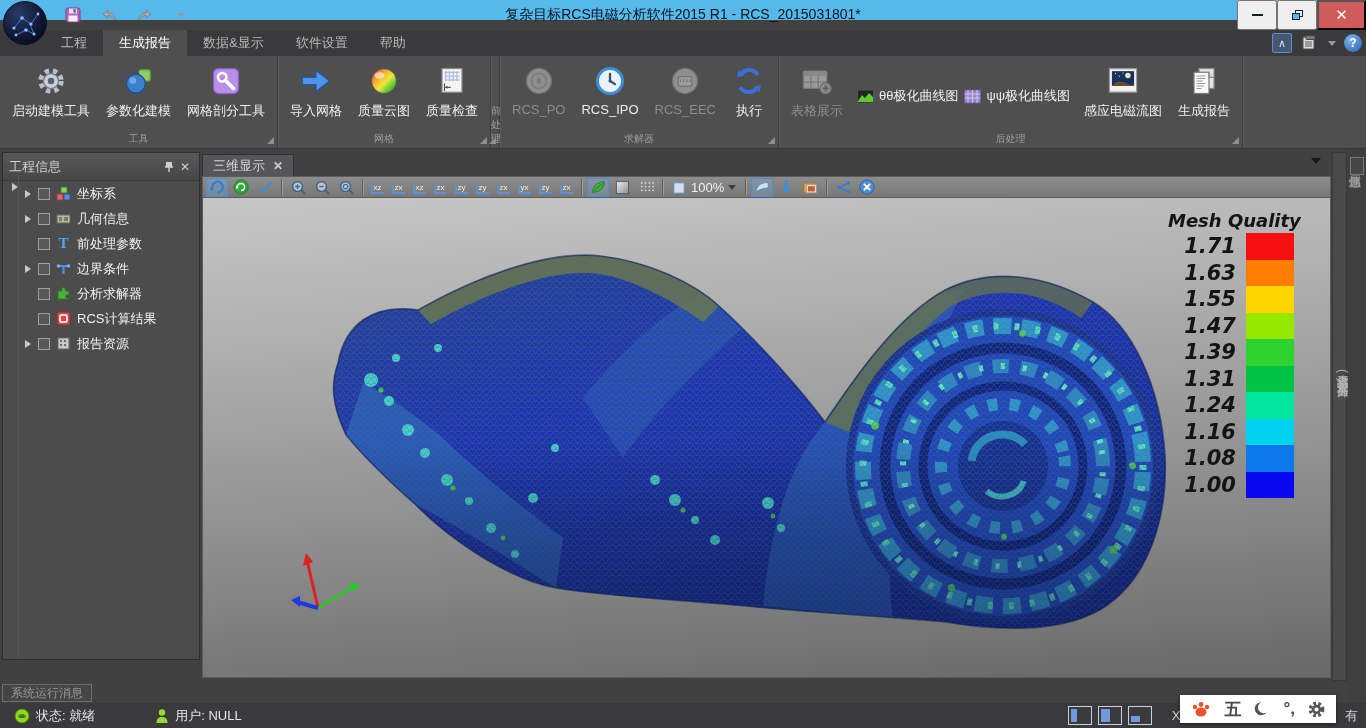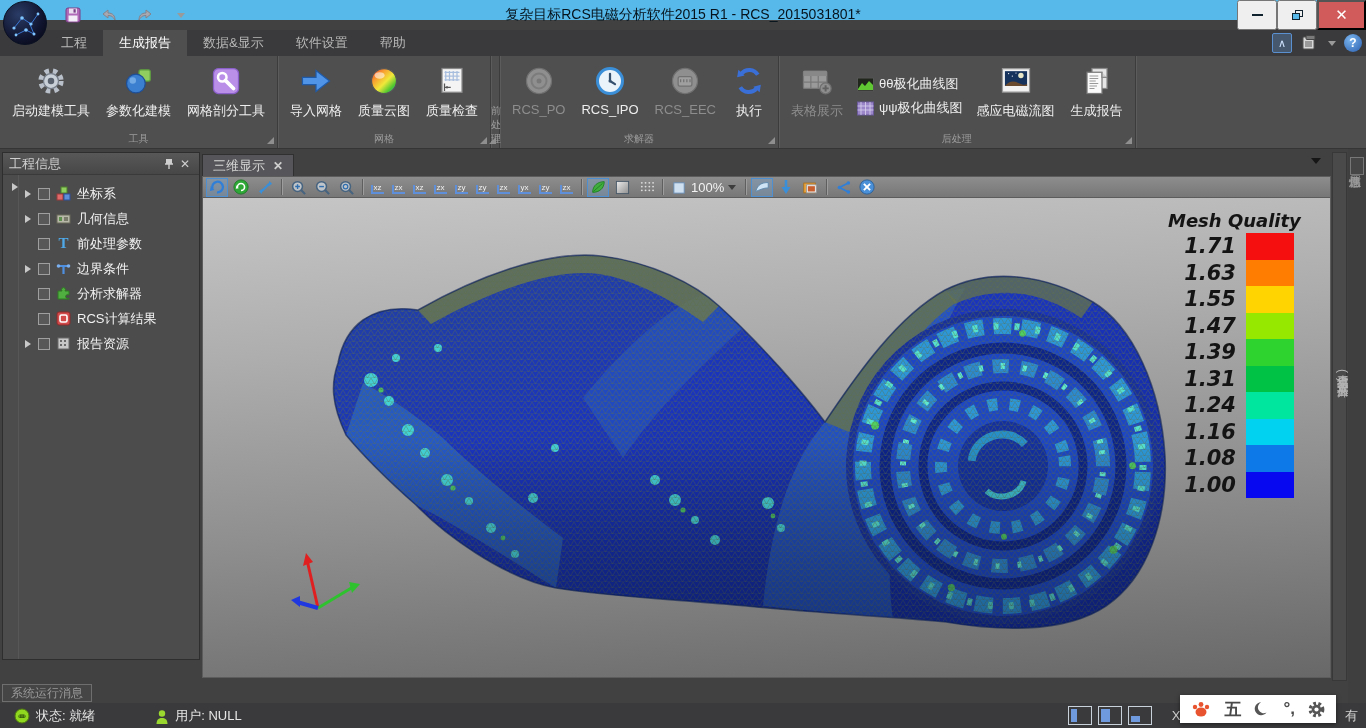--- a/index.html
+++ b/index.html
@@ -41,30 +41,30 @@
   .rgroup{position:relative;height:100%;border-right:1px solid #3c3c3c;box-shadow:1px 0 0 #5c5c5c;padding:4px 4px 18px 4px;}
   .rbtns{display:flex;align-items:flex-start;height:72px;}
   .rbtn{display:flex;flex-direction:column;align-items:center;justify-content:flex-start;gap:4px;
         background:none;border:none;padding:4px 8px 0 8px;height:72px;cursor:pointer;}
   .rbtn .rlab{font-size:13px;color:#eeeeee;white-space:nowrap;}
   .rbtn.dis .rlab{color:#8d8d8d;}
   .rbtn.dis .ric{opacity:.55;filter:grayscale(1);}
   .ric{width:34px;height:34px;display:flex;align-items:center;justify-content:center;}
   .glabel{position:absolute;left:0;right:0;bottom:2px;text-align:center;font-size:10px;color:#9c9c9c;}
   .glaunch{position:absolute;right:3px;bottom:4px;width:0;height:0;border-left:7px solid transparent;border-bottom:7px solid #8f8f8f;}
-  .stackcol{display:flex;flex-direction:column;justify-content:center;gap:6px;height:72px;padding:0 6px;}
+  .stackcol{display:flex;flex-direction:row;justify-content:center;gap:6px;height:72px;padding:0 6px;}
   .sbtn{display:flex;align-items:center;gap:5px;background:none;border:none;padding:0;cursor:pointer;}
   .sbtn .rlab{font-size:13px;color:#eeeeee;white-space:nowrap;}
 
   
   .content{position:absolute;left:0;top:149px;width:1366px;height:554px;background:#414141;}
 
   
   .lpanel{position:absolute;left:2px;top:3px;width:198px;height:508px;background:#4c4c4c;border:1px solid#2e2e2e;}
-  .lphead{height:22px;background:linear-gradient(#585858,#474747);border-bottom:1px solid #3a3a3a;
+  .lphead{height:28px;background:linear-gradient(#585858,#474747);border-bottom:1px solid #3a3a3a;
           display:flex;align-items:center;padding:0 6px;color:#cfcfcf;font-size:13px;}
   .lphead .sp{flex:1;}
   .lpico{width:16px;height:16px;display:flex;align-items:center;justify-content:center;color:#cfcfcf;font-size:12px;}
   .tree{position:absolute;left:0;top:22px;right:0;bottom:0;text-align:right;}
   .tgutter{position:absolute;left:0;top:0;bottom:0;width:16px;border-right:1px solid #575757;}
   .trow{position:relative;display:flex;align-items:center;height:25px;padding-left:20px;gap:5px;cursor:default;}
   .texp{width:10px;display:flex;justify-content:center;}
   .tri{width:0;height:0;border-top:4px solid transparent;border-bottom:4px solid transparent;border-left:6px solid #c8c8c8;display:inline-block;}
   .tcb{width:12px;height:12px;border:1px solid #9f9f9f;background:#585858;display:inline-block;}
   .tic{width:17px;height:17px;display:flex;align-items:center;justify-content:center;}
@@ -826,21 +826,21 @@
 
   <div class="statusbar">
     <span class="stitem">
       <svg width="16" height="16" viewBox="0 0 16 16">
           <circle cx="8" cy="8" r="7" fill="#8fd81f" stroke="#4f7a0f"></circle>
           <rect x="4.5" y="6.5" width="7" height="3.6" rx="1.6" fill="#2a4a0a"></rect>
           <path d="M5.8 7 V9.6 M8 7 V9.6 M10.2 7 V9.6" stroke="#8fd81f" stroke-width="0.8"></path>
         </svg>
       <span>状态: 就绪</span>
     </span>
-    <span class="stitem" style="margin-left:60px;align-items:flex-end;">
+    <span class="stitem" style="margin-left:60px;">
       <svg width="14" height="16" viewBox="0 0 14 16">
           <circle cx="7" cy="4.5" r="3.2" fill="#9ad82f"></circle>
           <path d="M1.5 15 C1.5 10.5 4 9 7 9 C10 9 12.5 10.5 12.5 15 Z" fill="#9ad82f"></path>
         </svg>
       <span>用户: NULL</span>
     </span>
     <div class="sb-right">
       <span class="layico">
           <i style="left:2px;top:2px;width:6px;height:13px;"></i>
         </span>

